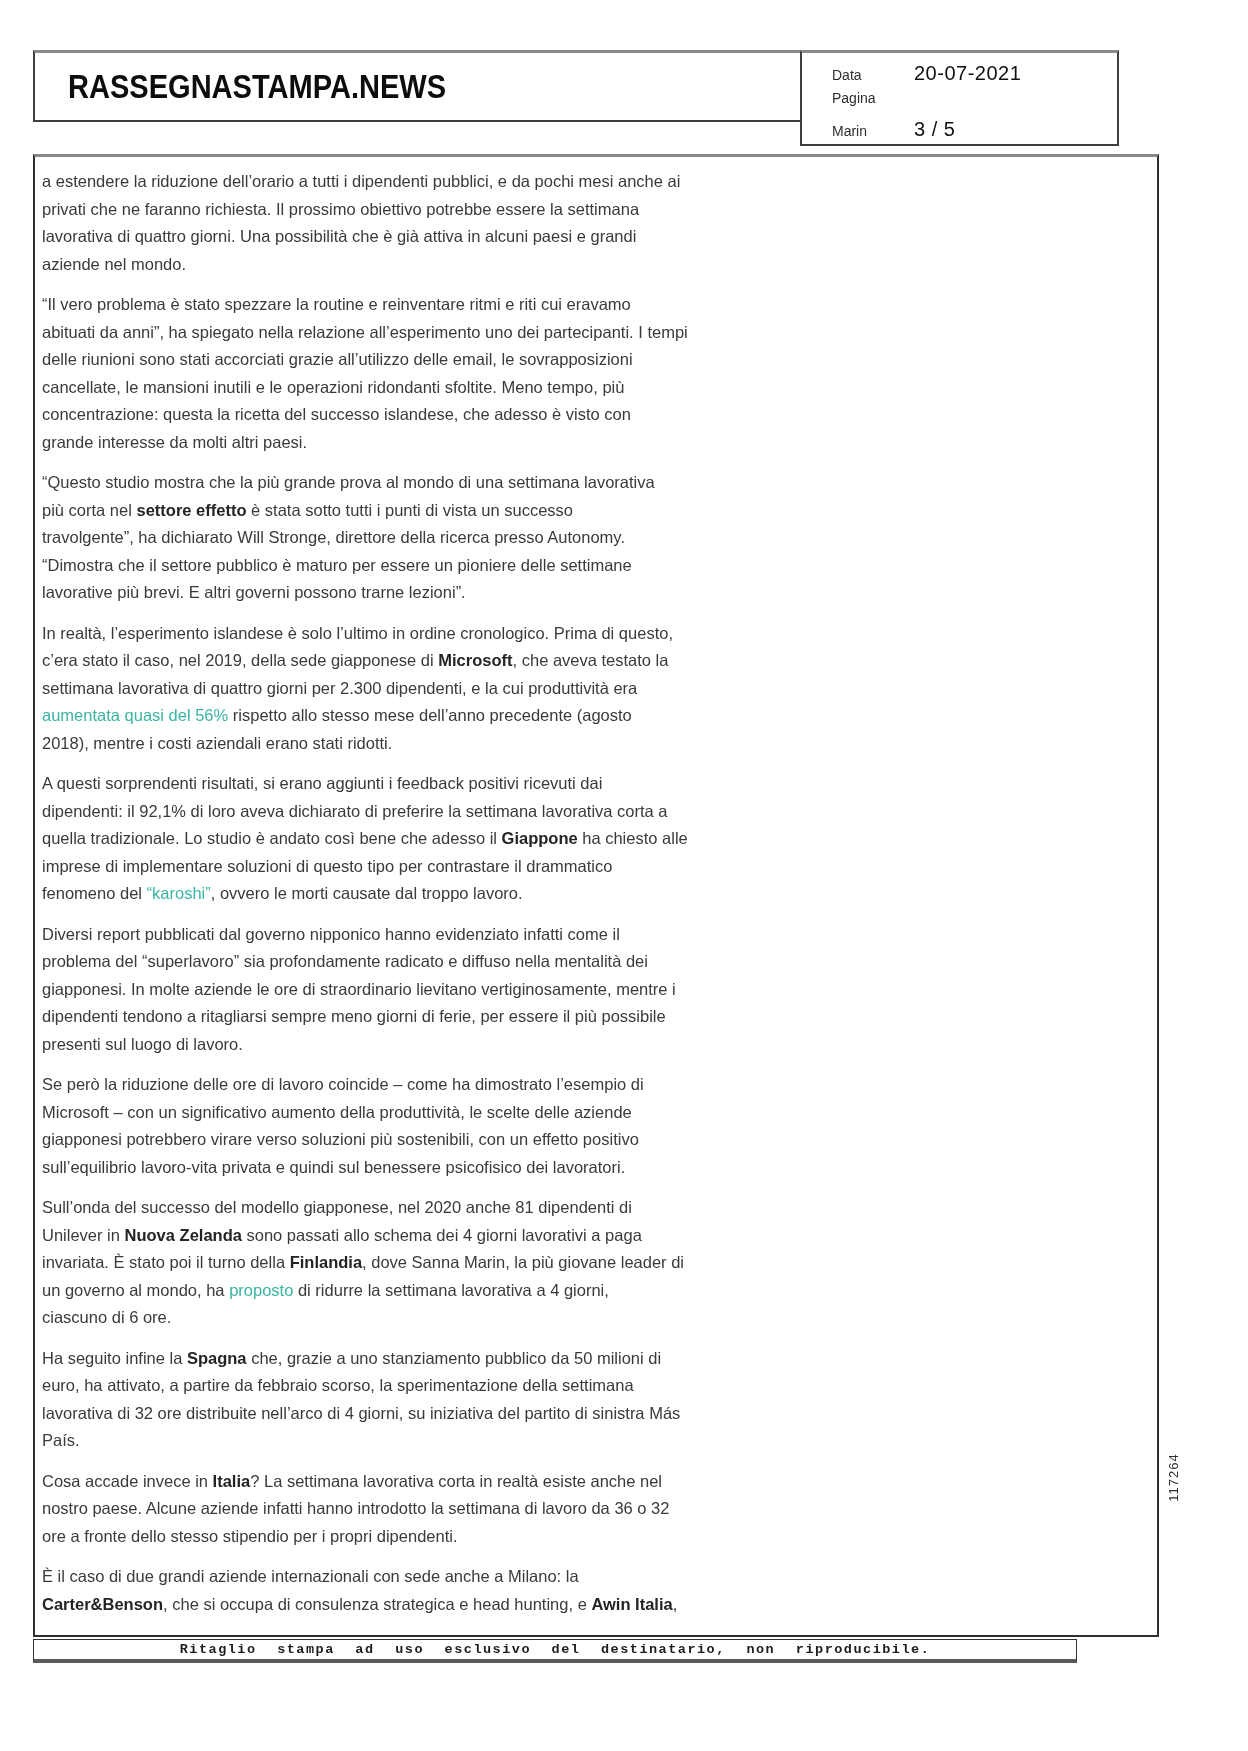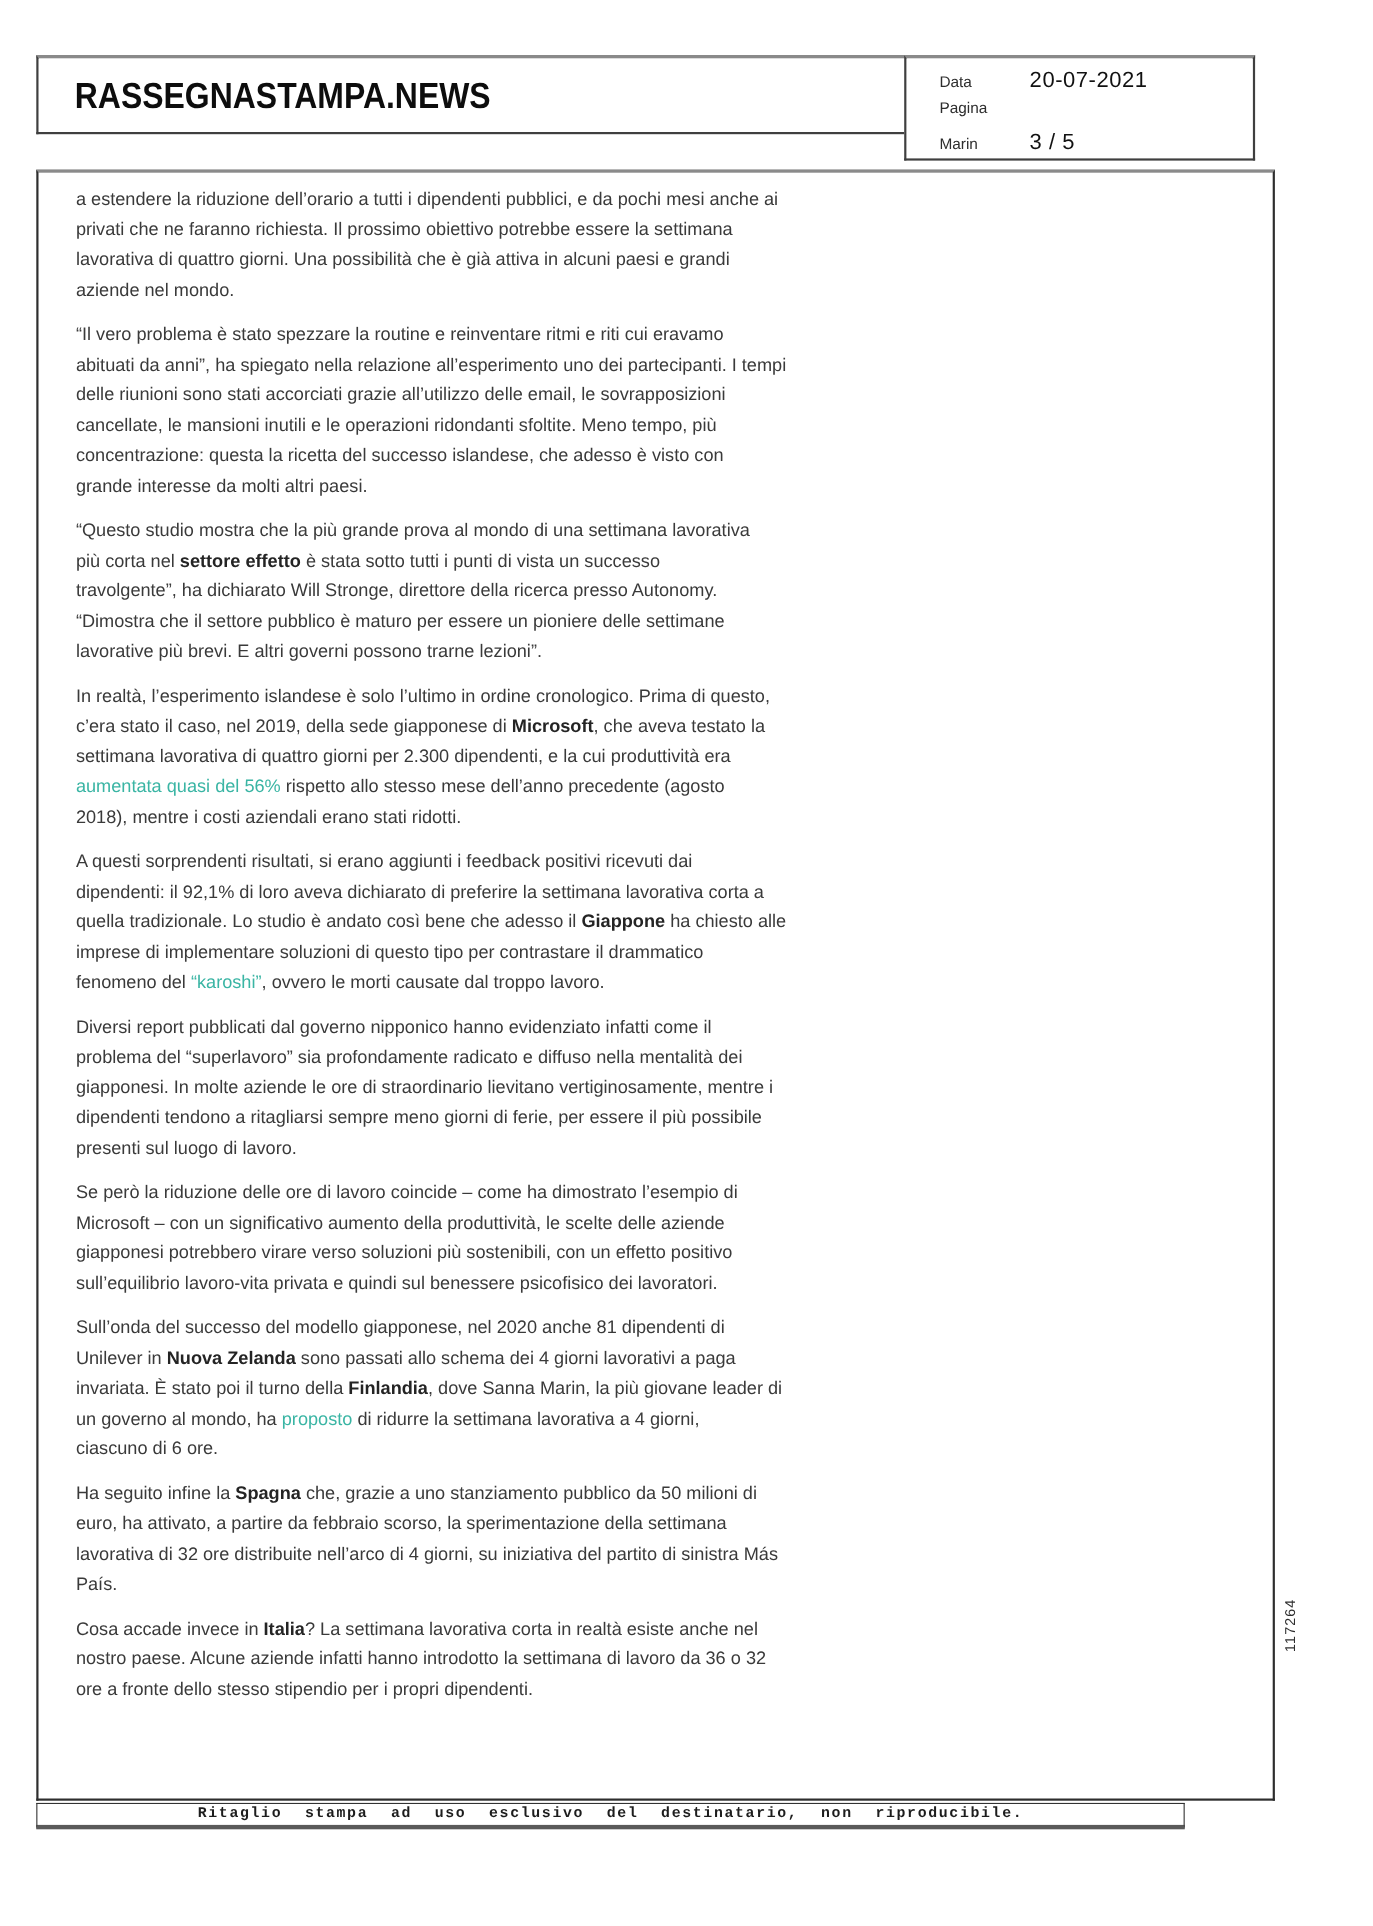--- a/index.html
+++ b/index.html
@@ -13,35 +13,35 @@
   .hdr-left {
     position:absolute; left:33px; top:50px; width:797px; height:72px;
     border:2px solid #3f3f3f; border-top:3px solid #8a8a8a;
   }
   .logo {
     position:absolute; left:33px; top:15px;
     font-size:33px; font-weight:bold; color:#0d0d0d; letter-spacing:0px;
     transform:scaleX(0.88); transform-origin:0 0; white-space:nowrap;
   }
   .hdr-right {
-    position:absolute; left:822px; top:50px; width:319px; height:96px;
+    position:absolute; left:800px; top:50px; width:319px; height:96px;
     border:2px solid #3f3f3f; border-top:3px solid #8a8a8a;
     padding:9px 0 17px 30px;
   }
   .meta-row { display:flex; align-items:baseline; height:28px; }
   .meta-label { width:82px; font-size:14px; color:#2e2e2e; }
   .meta-value { font-size:20px; color:#111111; letter-spacing:0.5px; }
 
   
   .main {
     position:absolute; left:33px; top:154px; width:1126px; height:1483px;
     border:2px solid #2e2e2e; border-top:3px solid #8a8a8a;
   }
   .article {
-    position:absolute; left:69px; top:168px; width:740px;
+    position:absolute; left:42px; top:168px; width:740px;
   }
   .para {
     margin:0 0 13px 0; white-space:pre-wrap;
     font-size:16.5px; line-height:27.5px; color:#3a3a3a;
   }
   .b { font-weight:bold; color:#242424; }
   .l { color:#3ab5a4; }
 
   
   .footer {
@@ -125,20 +125,22 @@
 invariata. È stato poi il turno della </span><span class="b">Finlandia</span><span>, dove Sanna Marin, la più giovane leader di
 un governo al mondo, ha </span><span class="l">proposto</span><span> di ridurre la settimana lavorativa a 4 giorni,
 ciascuno di 6 ore.</span></p>
       <p class="para"><span>Ha seguito infine la </span><span class="b">Spagna</span><span> che, grazie a uno stanziamento pubblico da 50 milioni di
 euro, ha attivato, a partire da febbraio scorso, la sperimentazione della settimana
 lavorativa di 32 ore distribuite nell’arco di 4 giorni, su iniziativa del partito di sinistra Más
 País.</span></p>
       <p class="para"><span>Cosa accade invece in </span><span class="b">Italia</span><span>? La settimana lavorativa corta in realtà esiste anche nel
 nostro paese. Alcune aziende infatti hanno introdotto la settimana di lavoro da 36 o 32
 ore a fronte dello stesso stipendio per i propri dipendenti.</span></p>
+      <p class="para"><span>È il caso di due grandi aziende internazionali con sede anche a Milano: la
+</span><span class="b">Carter&amp;Benson</span><span>, che si occupa di consulenza strategica e head hunting, e </span><span class="b">Awin Italia</span><span>,</span></p>
     </div>
 
   <div class="footer box">
     <span>Ritaglio stampa ad uso esclusivo del destinatario, non riproducibile.</span>
   </div>
 
   <div class="side-code">117264</div>
 
 </div>
 

